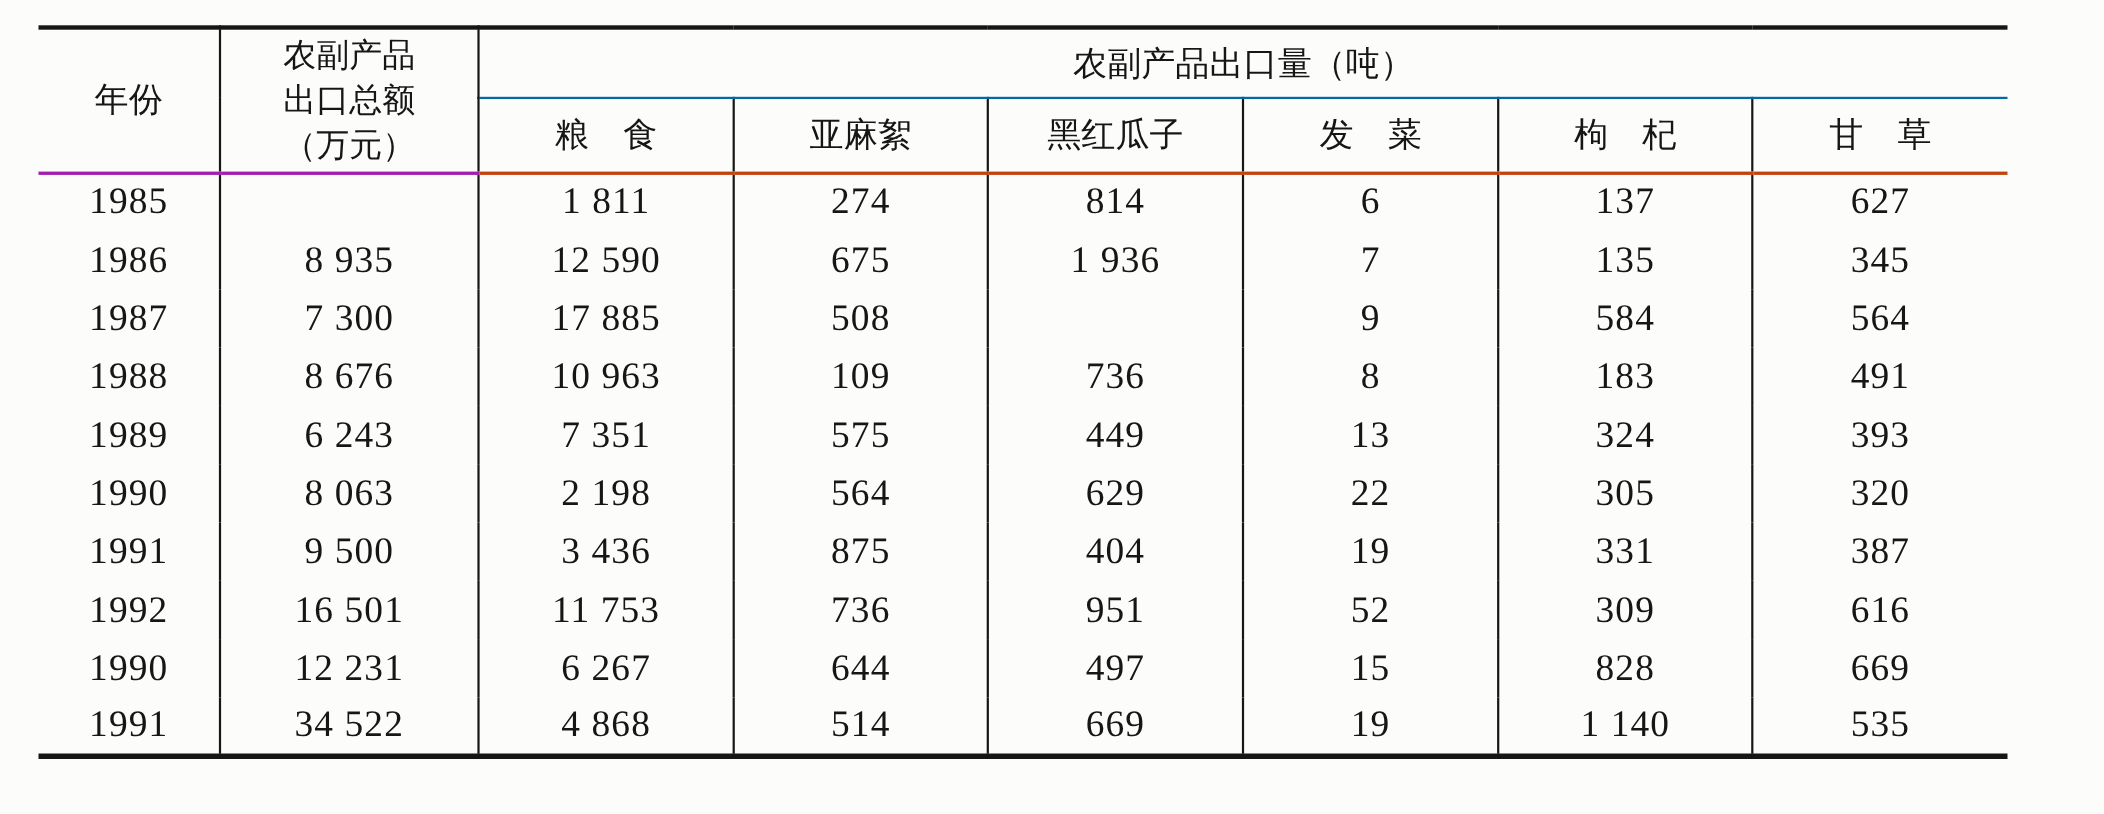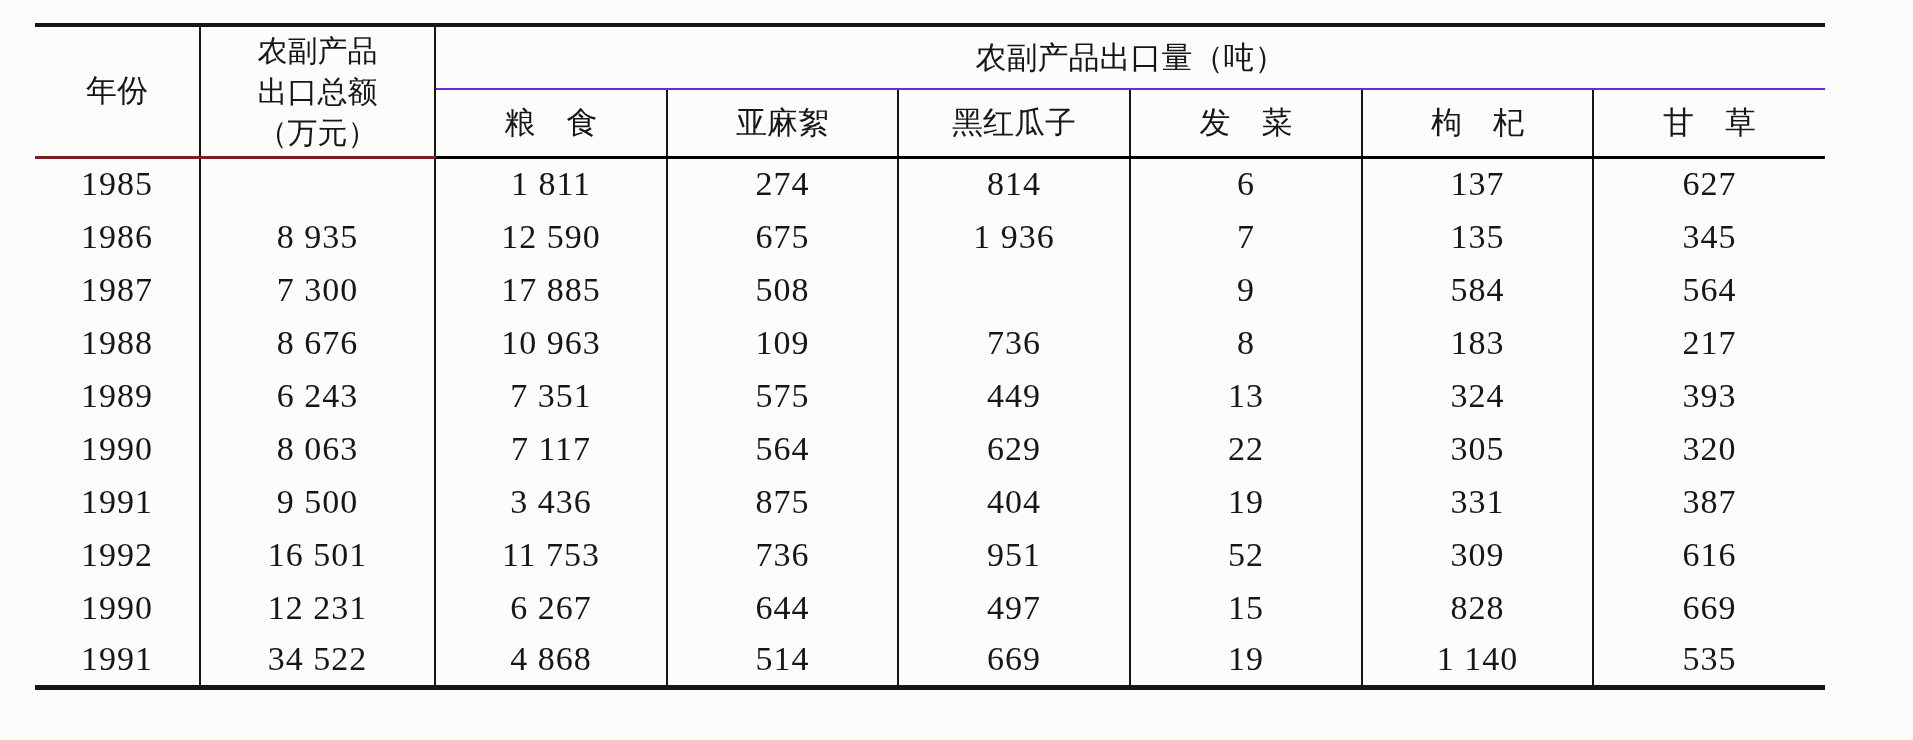--- a/index.html
+++ b/index.html
@@ -33,23 +33,23 @@
   }
   
   .vr { border-right: 2px solid #161616; }
   
   thead tr.top-row    { height: 64px; }
   thead tr.product-row{ height: 68px; }
   thead th {
     font-family: "Liberation Sans", "DejaVu Sans", sans-serif;
     font-size: 31px;
   }
-  th.rowspan-head { border-bottom: 3px solid #7f1d1d; }
-  th.group-head   { border-bottom: 2px solid #6d28d9; }
-  tr.product-row th { border-bottom: 3px solid #000000; }
+  th.rowspan-head { border-bottom: 3px solid #a21caf; }
+  th.group-head   { border-bottom: 2px solid #0369a1; }
+  tr.product-row th { border-bottom: 3px solid #c2410c; }
   .total-head-line { line-height: 41px; font-size: 30px; }
   
   tbody tr { height: 53px; }
   tbody td {
     font-size: 34px;
     letter-spacing: 1px;
   }
 </style>
 </head>
 <body>
@@ -117,36 +117,36 @@
         <td>564</td>
       </tr>
       <tr>
         <td class="vr">1988</td>
         <td class="vr">8 676</td>
         <td class="vr">10 963</td>
         <td class="vr">109</td>
         <td class="vr">736</td>
         <td class="vr">8</td>
         <td class="vr">183</td>
-        <td>217</td>
+        <td>491</td>
       </tr>
       <tr>
         <td class="vr">1989</td>
         <td class="vr">6 243</td>
         <td class="vr">7 351</td>
         <td class="vr">575</td>
         <td class="vr">449</td>
         <td class="vr">13</td>
         <td class="vr">324</td>
         <td>393</td>
       </tr>
       <tr>
         <td class="vr">1990</td>
         <td class="vr">8 063</td>
-        <td class="vr">7 117</td>
+        <td class="vr">2 198</td>
         <td class="vr">564</td>
         <td class="vr">629</td>
         <td class="vr">22</td>
         <td class="vr">305</td>
         <td>320</td>
       </tr>
       <tr>
         <td class="vr">1991</td>
         <td class="vr">9 500</td>
         <td class="vr">3 436</td>

